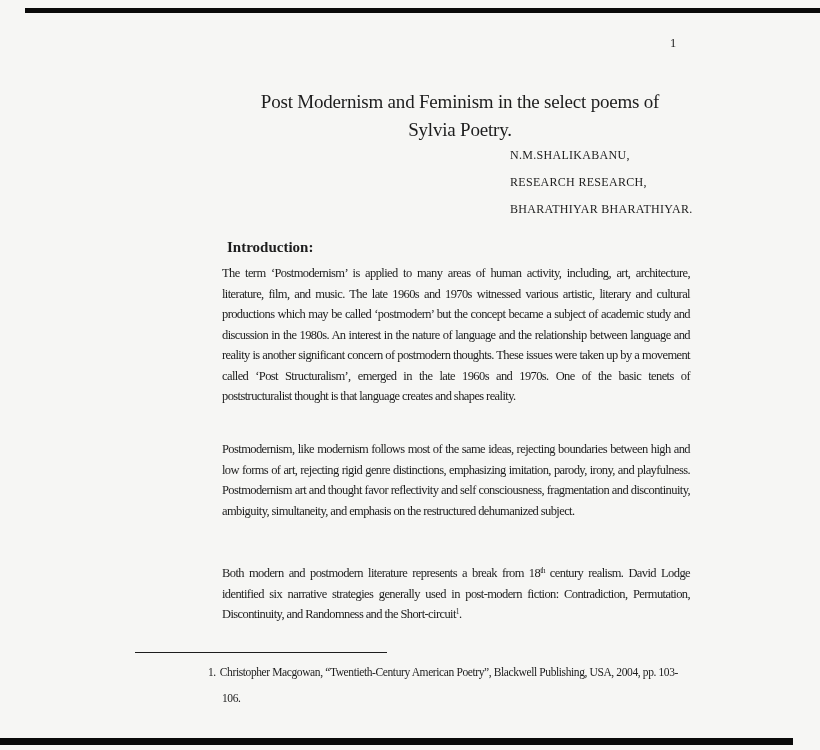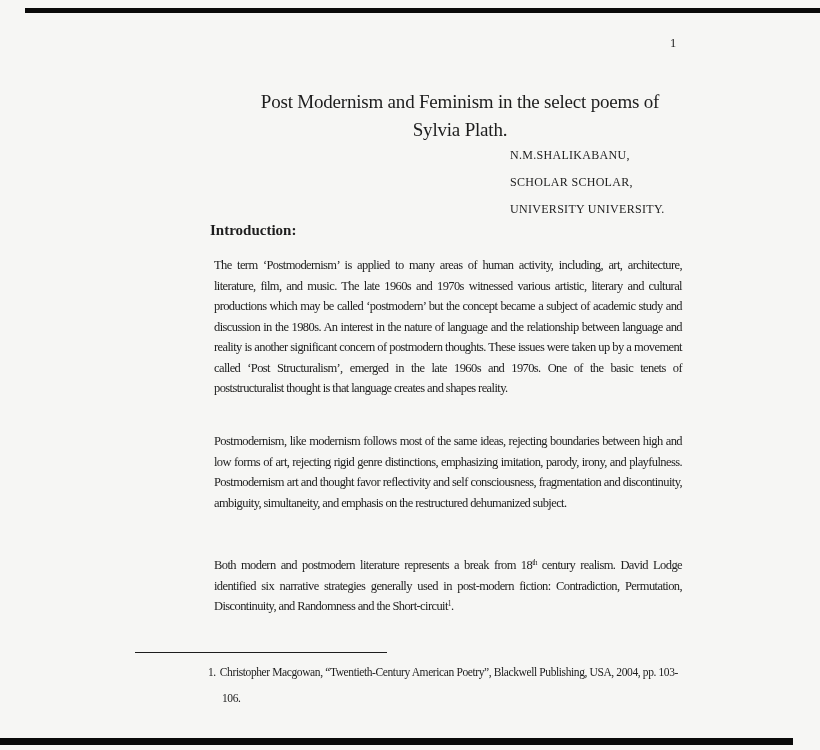--- a/index.html
+++ b/index.html
@@ -39,24 +39,24 @@
     margin: 16px; font-weight: 400; font-size: 19px; line-height: 28px;
     text-align: center; letter-spacing: -0.2px;
   }
   .title-line { display: block; white-space: nowrap; }
   .author {
     position: absolute; left: 510px; top: 142px;
     font-size: 12px; line-height: 27px; letter-spacing: 0.3px;
   }
   .heading {
     position: absolute; left: 210px; top: 222px;
-    margin: 0; font-size: 15px; font-weight: 700;
+    margin: 17px; font-size: 15px; font-weight: 700;
   }
   .para {
-    position: absolute; left: 210px; width: 468px; margin: 4px;
+    position: absolute; left: 210px; width: 468px; margin: 12px;
     font-size: 12.5px; line-height: 20.5px; letter-spacing: -0.6px;
     text-align: justify; text-justify: inter-word;
   }
   .p1 { top: 251px; }
   .p2 { top: 427px; }
   .p3 { top: 551px; }
   sup {
     font-size: 0.6em; line-height: 0;
     vertical-align: baseline; position: relative; top: -0.5em;
   }
@@ -76,27 +76,27 @@
 <body>
 
 <div class="page">
 
   <div class="bar-top"></div>
 
   <div class="page-number">1</div>
 
   <h1 class="title">
       <span class="title-line">Post Modernism and Feminism in the select poems of</span>
-      <span class="title-line">Sylvia Plath.</span>
+      <span class="title-line">Sylvia Poetry.</span>
     </h1>
 
   <div class="author">
     <div>N.M.SHALIKABANU,</div>
-    <div>SCHOLAR SCHOLAR,</div>
-    <div>UNIVERSITY UNIVERSITY.</div>
+    <div>RESEARCH RESEARCH,</div>
+    <div>BHARATHIYAR BHARATHIYAR.</div>
   </div>
 
   <h2 class="heading">Introduction:</h2>
 
   <p class="para p1">The term ‘Postmodernism’ is applied to many areas of human activity, including, art, architecture, literature, film, and music. The late 1960s and 1970s witnessed various artistic, literary and cultural productions which may be called ‘postmodern’ but the concept became a subject of academic study and discussion in the 1980s. An interest in the nature of language and the relationship between language and reality is another significant concern of postmodern thoughts. These issues were taken up by a movement called ‘Post Structuralism’, emerged in the late 1960s and 1970s. One of the basic tenets of poststructuralist thought is that language creates and shapes reality.</p>
 
   <p class="para p2">Postmodernism, like modernism follows most of the same ideas, rejecting boundaries between high and low forms of art, rejecting rigid genre distinctions, emphasizing imitation, parody, irony, and playfulness. Postmodernism art and thought favor reflectivity and self consciousness, fragmentation and discontinuity, ambiguity, simultaneity, and emphasis on the restructured dehumanized subject.</p>
 
   <p class="para p3"><span>Both modern and postmodern literature represents a break from 18</span><sup>th</sup><span> century realism. David Lodge identified six narrative strategies generally used in post-modern fiction: Contradiction, Permutation, Discontinuity, and Randomness and the Short-circuit</span><sup>1</sup><span>.</span></p>
 

